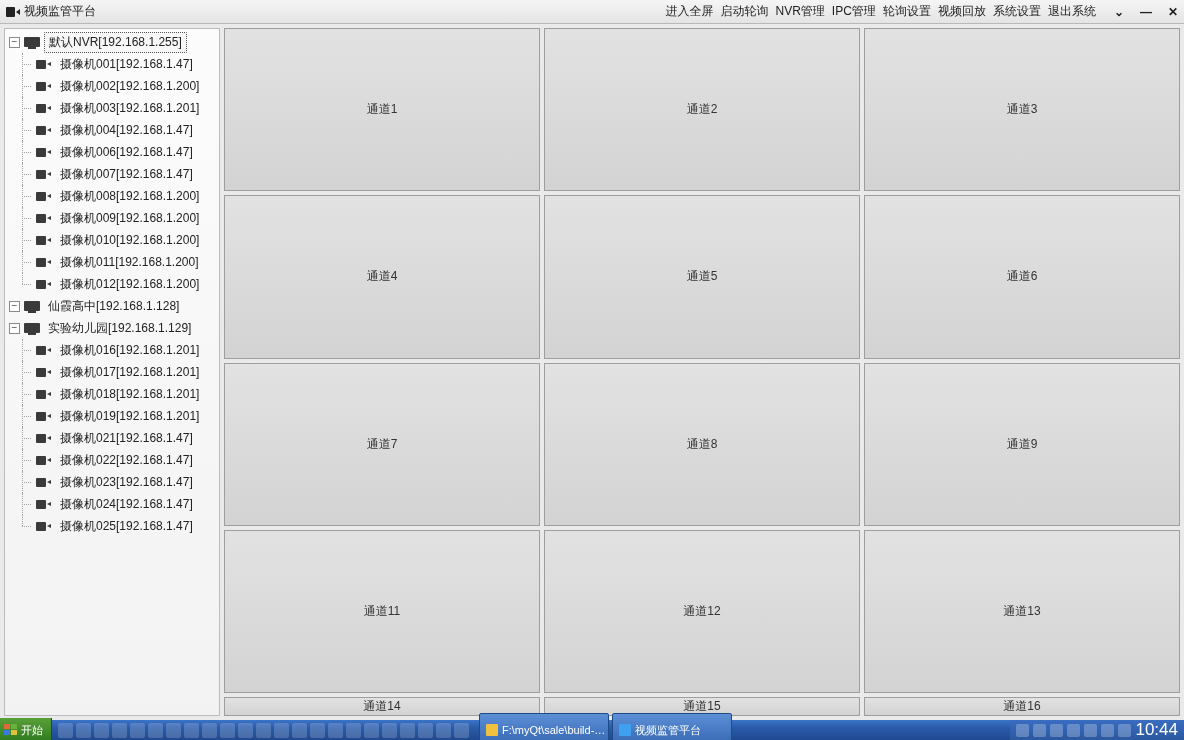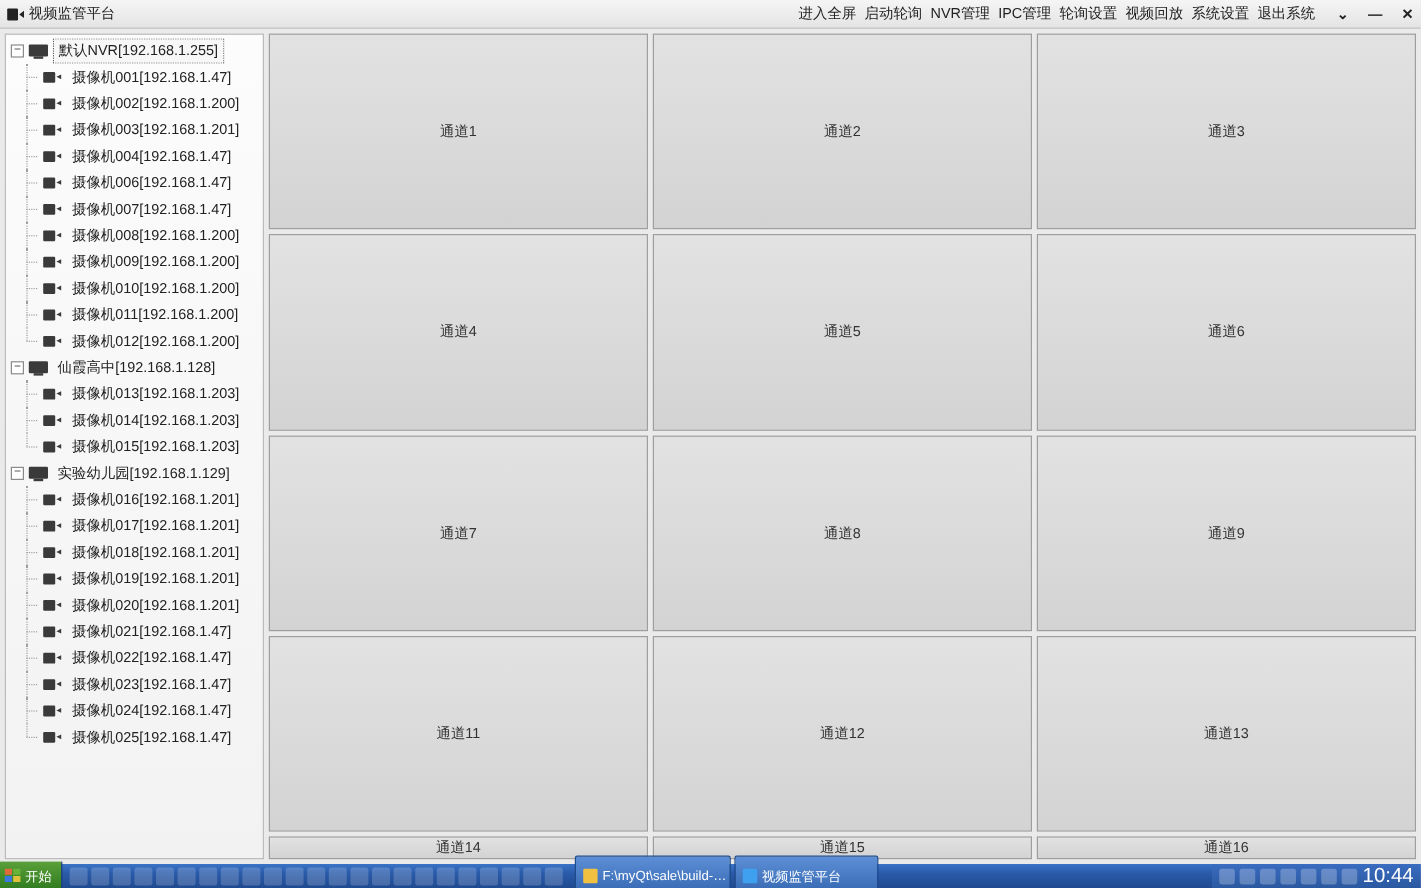--- a/index.html
+++ b/index.html
@@ -226,37 +226,20 @@
             <span class="line-gap last"></span>
             <span class="ipc-ico"></span>
             <span class="label">摄像机012[192.168.1.200]</span>
           </div>
         </div>
         <div class="row">
           <span class="toggle">−</span>
           <span class="nvr-ico"></span>
           <span class="label">仙霞高中[192.168.1.128]</span>
         </div>
-        <div class="children">
-          <div class="row">
-            <span class="line-gap"></span>
-            <span class="ipc-ico"></span>
-            <span class="label">摄像机013[192.168.1.203]</span>
-          </div>
-          <div class="row">
-            <span class="line-gap"></span>
-            <span class="ipc-ico"></span>
-            <span class="label">摄像机014[192.168.1.203]</span>
-          </div>
-          <div class="row">
-            <span class="line-gap last"></span>
-            <span class="ipc-ico"></span>
-            <span class="label">摄像机015[192.168.1.203]</span>
-          </div>
-        </div>
         <div class="row">
           <span class="toggle">−</span>
           <span class="nvr-ico"></span>
           <span class="label">实验幼儿园[192.168.1.129]</span>
         </div>
         <div class="children">
           <div class="row">
             <span class="line-gap"></span>
             <span class="ipc-ico"></span>
             <span class="label">摄像机016[192.168.1.201]</span>
@@ -268,25 +251,20 @@
           </div>
           <div class="row">
             <span class="line-gap"></span>
             <span class="ipc-ico"></span>
             <span class="label">摄像机018[192.168.1.201]</span>
           </div>
           <div class="row">
             <span class="line-gap"></span>
             <span class="ipc-ico"></span>
             <span class="label">摄像机019[192.168.1.201]</span>
-          </div>
-          <div class="row">
-            <span class="line-gap"></span>
-            <span class="ipc-ico"></span>
-            <span class="label">摄像机020[192.168.1.201]</span>
           </div>
           <div class="row">
             <span class="line-gap"></span>
             <span class="ipc-ico"></span>
             <span class="label">摄像机021[192.168.1.47]</span>
           </div>
           <div class="row">
             <span class="line-gap"></span>
             <span class="ipc-ico"></span>
             <span class="label">摄像机022[192.168.1.47]</span>

